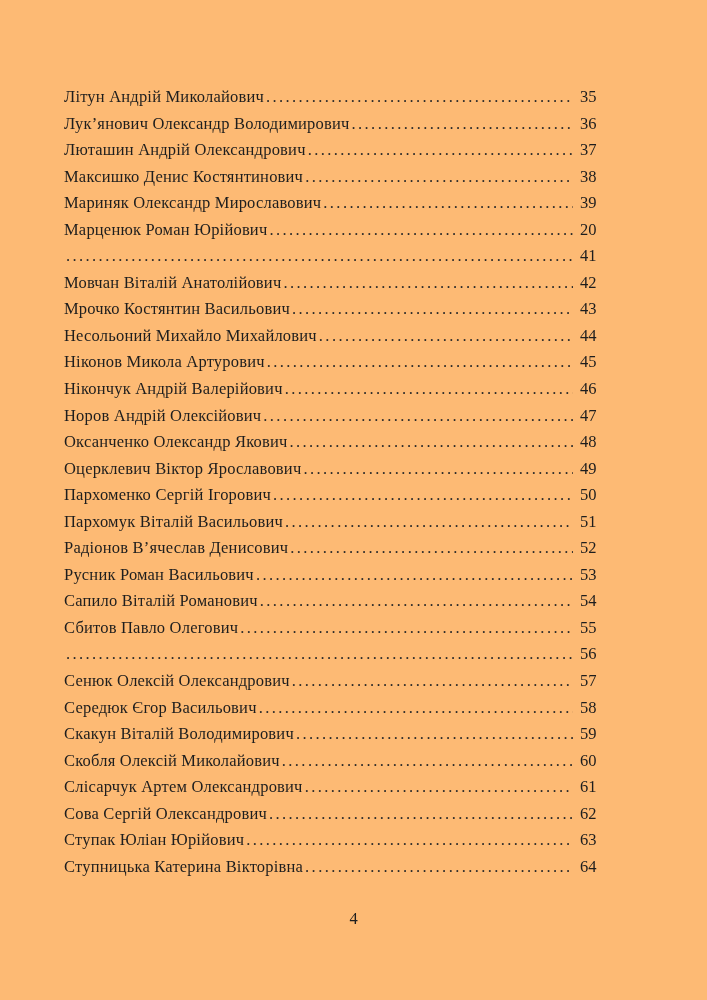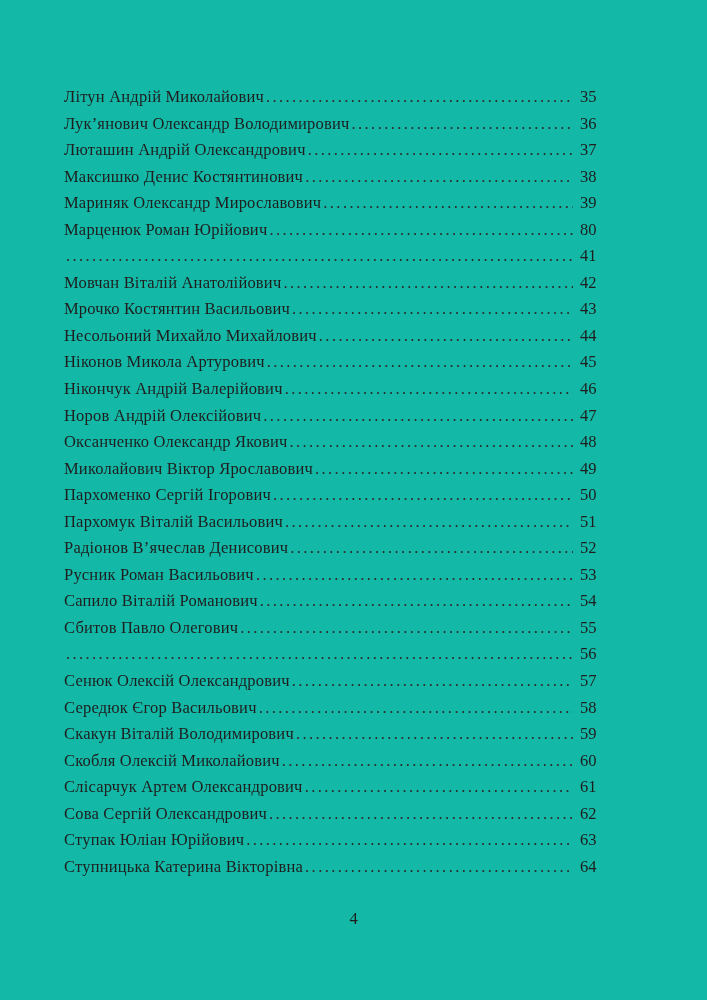--- a/index.html
+++ b/index.html
@@ -5,21 +5,21 @@
   html, body {
     margin: 0;
     padding: 0;
     background: #ffffff;
   }
   .page {
     position: relative;
     width: 707px;
     height: 1000px;
     margin: 0;
-    background: #14b8a6;
+    background: #fdba74;
     font-family: "Liberation Serif", "DejaVu Serif", serif;
     color: #1e1e1e;
     overflow: hidden;
     box-sizing: border-box;
   }
   .toc-list {
     position: absolute;
     top: 84px;
     left: 64px;
     right: 101px;
@@ -94,21 +94,21 @@
 
   <div class="toc-row">
     <span class="entry-name">Мариняк Олександр Мирославович</span>
     <span class="leader">................................................................................................................................................................</span>
     <span class="entry-page">39</span>
   </div>
 
   <div class="toc-row">
     <span class="entry-name">Марценюк Роман Юрійович</span>
     <span class="leader">................................................................................................................................................................</span>
-    <span class="entry-page">80</span>
+    <span class="entry-page">20</span>
   </div>
 
   <div class="toc-row">
     <span class="leader">................................................................................................................................................................</span>
     <span class="entry-page">41</span>
   </div>
 
   <div class="toc-row">
     <span class="entry-name">Мовчан Віталій Анатолійович</span>
     <span class="leader">................................................................................................................................................................</span>
@@ -145,21 +145,21 @@
     <span class="entry-page">47</span>
   </div>
 
   <div class="toc-row">
     <span class="entry-name">Оксанченко Олександр Якович</span>
     <span class="leader">................................................................................................................................................................</span>
     <span class="entry-page">48</span>
   </div>
 
   <div class="toc-row">
-    <span class="entry-name">Миколайович Віктор Ярославович</span>
+    <span class="entry-name">Оцерклевич Віктор Ярославович</span>
     <span class="leader">................................................................................................................................................................</span>
     <span class="entry-page">49</span>
   </div>
 
   <div class="toc-row">
     <span class="entry-name">Пархоменко Сергій Ігорович</span>
     <span class="leader">................................................................................................................................................................</span>
     <span class="entry-page">50</span>
   </div>
 

